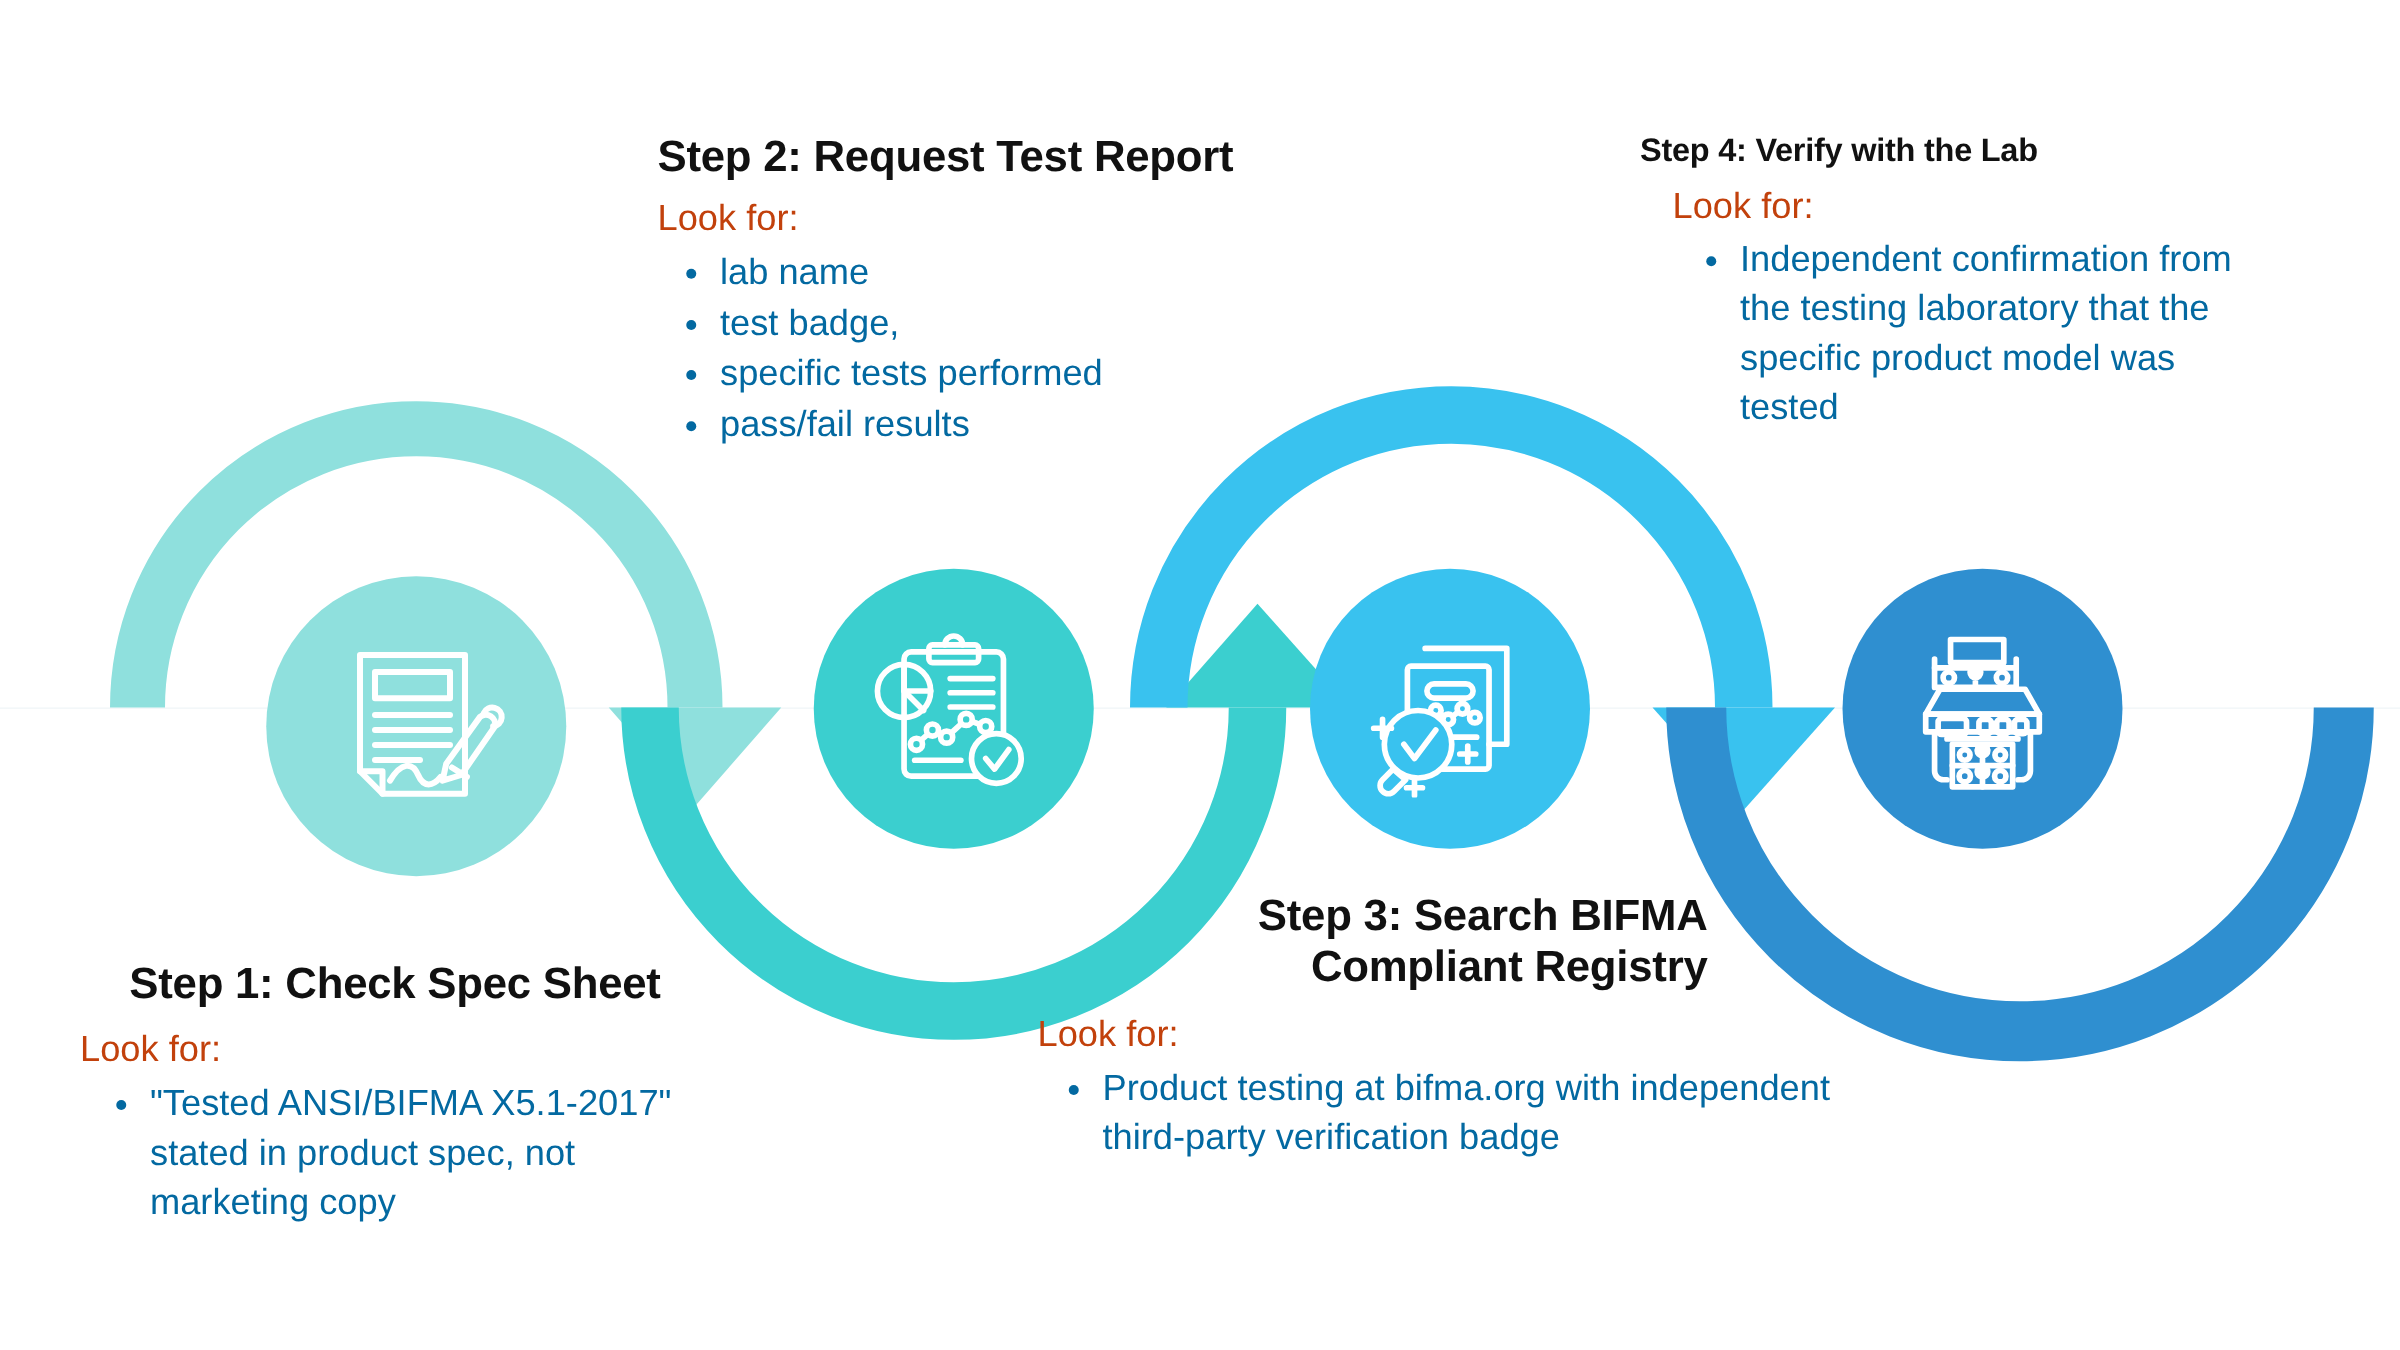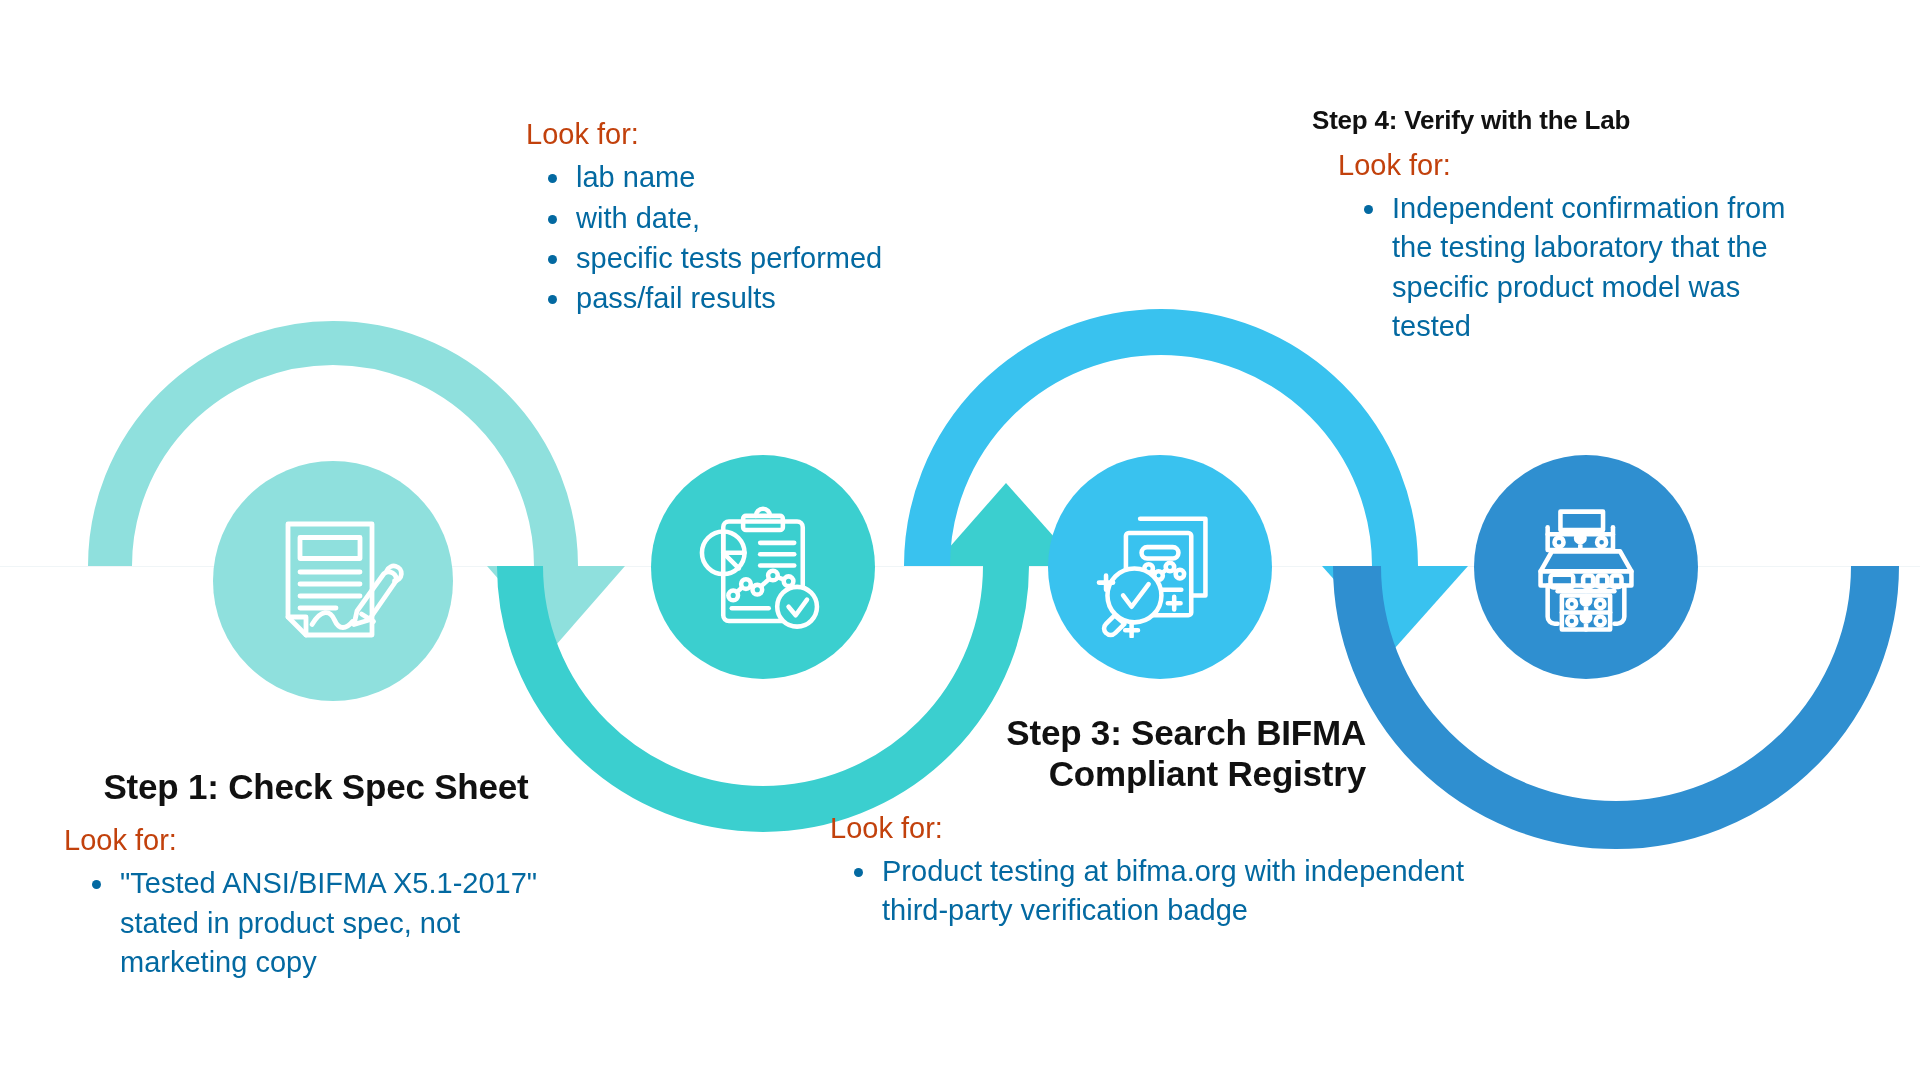--- a/index.html
+++ b/index.html
@@ -240,24 +240,25 @@
         <circle cx="60" cy="76" r="3"></circle>
         <path d="M50 71 v11 M47 73.5 a3 3 0 0 1 6 0 a3 3 0 0 1 -6 0 a3 3 0 0 0 6 0"></path>
         <circle cx="40" cy="88" r="3.2"></circle>
         <circle cx="60" cy="88" r="3.2"></circle>
         <path d="M50 83 v11 M47 85.5 a3 3 0 0 1 6 0 a3 3 0 0 1 -6 0 a3 3 0 0 0 6 0"></path>
       </g>
     </svg>
   </div>
 
   <div class="block" id="block2">
+    <div class="step-title">Step 2: Request Test Report</div>
     <div class="look-for">Look for:</div>
     <ul class="look-list">
       <li>lab name</li>
-      <li>with date,</li>
+      <li>test badge,</li>
       <li>specific tests performed</li>
       <li>pass/fail results</li>
     </ul>
   </div>
 
   <div class="block" id="block4">
     <div class="step-title">Step 4: Verify with the Lab</div>
     <div class="look-for">Look for:</div>
     <ul class="look-list">
       <li>Independent confirmation from the testing laboratory that the specific product model was tested</li>

